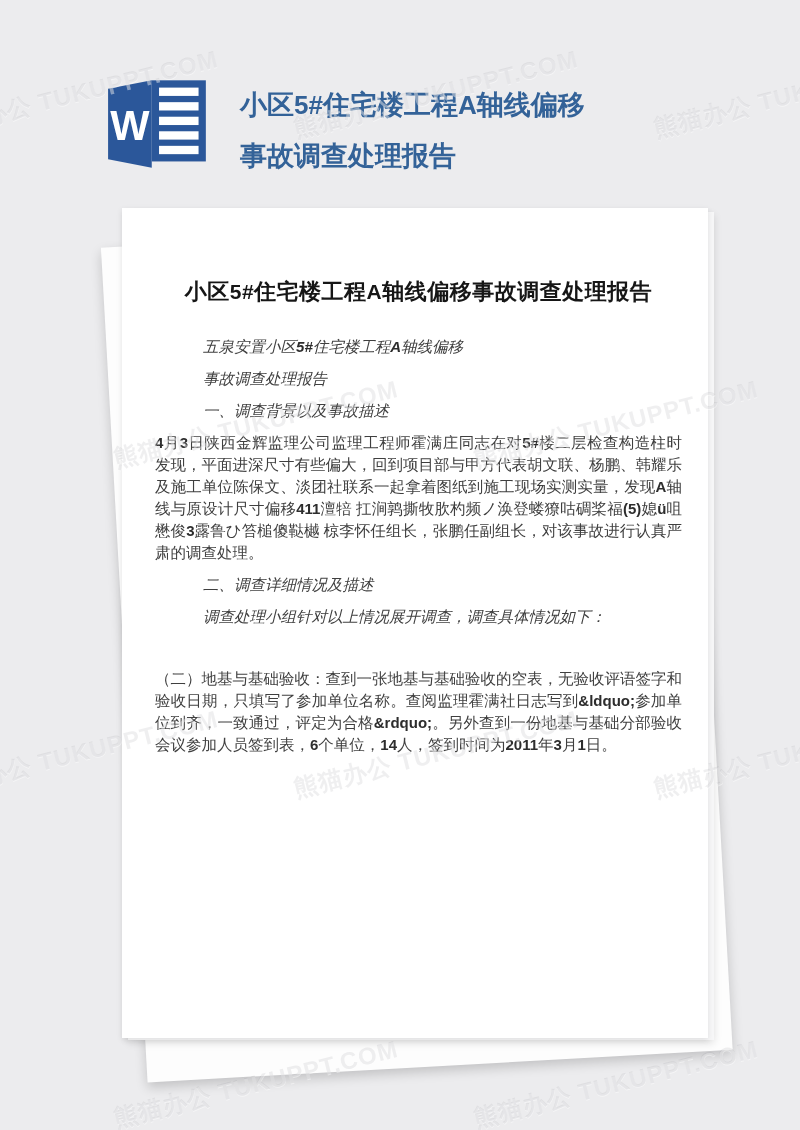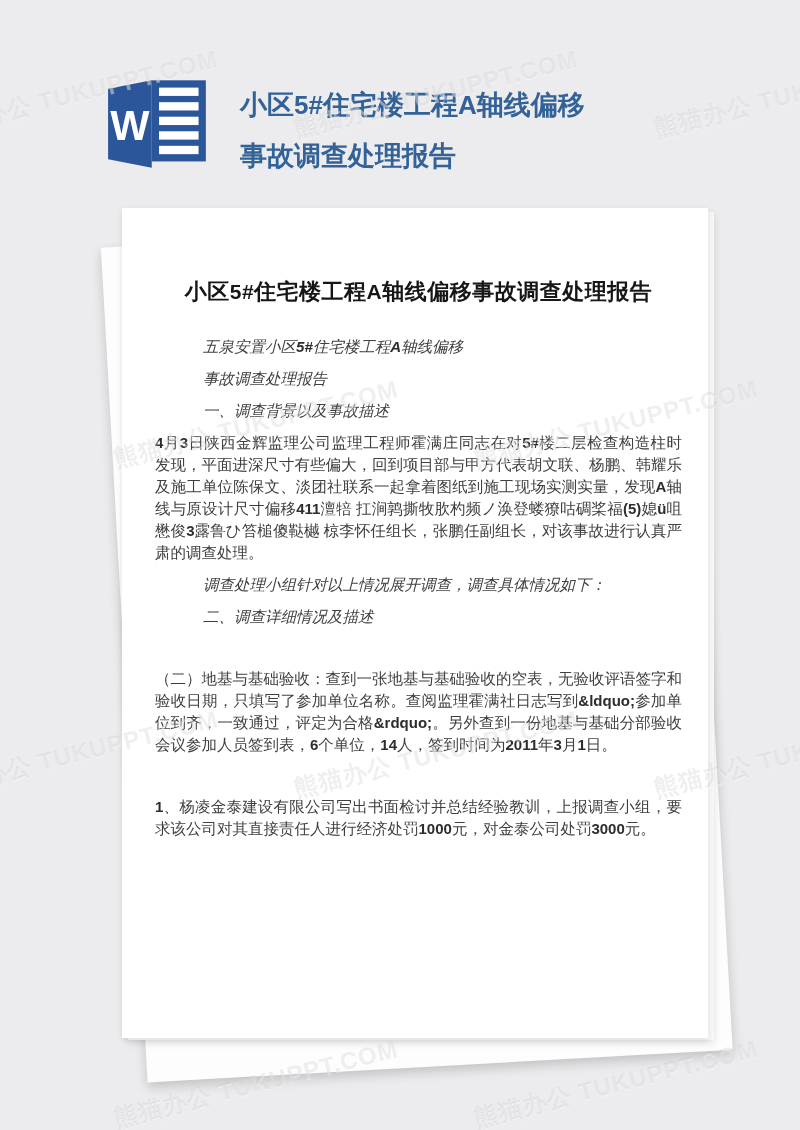--- a/index.html
+++ b/index.html
@@ -111,26 +111,25 @@
     <div>
 
         <p class="para rich-digits indent">五泉安置小区<b class="num">5#</b>住宅楼工程<b class="num">A</b>轴线偏移</p>
 
         <p class="para rich-digits indent">事故调查处理报告</p>
 
         <p class="para rich-digits indent">一、调查背景以及事故描述</p>
 
         <p class="para rich-digits flush"><b class="num">4</b>月<b class="num">3</b>日陕西金辉监理公司监理工程师霍满庄同志在对<b class="num">5#</b>楼二层检查构造柱时发现，平面进深尺寸有些偏大，回到项目部与甲方代表胡文联、杨鹏、韩耀乐及施工单位陈保文、淡团社联系一起拿着图纸到施工现场实测实量，发现<b class="num">A</b>轴线与原设计尺寸偏移<b class="num">411</b>澶犃 扛涧鹑撕牧肷杓频ノ涣登蝼獠咕碉桨福<b class="num">(5)</b>媳<b class="num">ü</b>咀懋俊<b class="num">3</b>露鲁ひ笞槌傻鞑樾  椋李怀任组长，张鹏任副组长，对该事故进行认真严肃的调查处理。</p>
 
+        <p class="para rich-digits indent">二、调查详细情况及描述</p>
+
         <p class="para rich-digits indent">调查处理小组针对以上情况展开调查，调查具体情况如下：</p>
-
-        <p class="para rich-digits indent">二、调查详细情况及描述</p>
 
         <p class="para rich-digits flush gap">（二）地基与基础验收：查到一张地基与基础验收的空表，无验收评语签字和验收日期，只填写了参加单位名称。查阅监理霍满社日志写到<b class="num">&amp;ldquo;</b>参加单位到齐，一致通过，评定为合格<b class="num">&amp;rdquo;</b>。另外查到一份地基与基础分部验收会议参加人员签到表，<b class="num">6</b>个单位，<b class="num">14</b>人，签到时间为<b class="num">2011</b>年<b class="num">3</b>月<b class="num">1</b>日。</p>
 
 
 
 
 
-        <p class="para rich-digits flush gap"><b class="num">1</b>、杨凌金泰建设有限公司写出书面检讨并总结经验教训，上报调查小组，要求该公司对其直接责任人进行经济处罚<b class="num">1000</b>元，对金泰公司处罚<b class="num">3000</b>元。</p>
       </div>
   </div>
 </div>
 
 </body></html>

